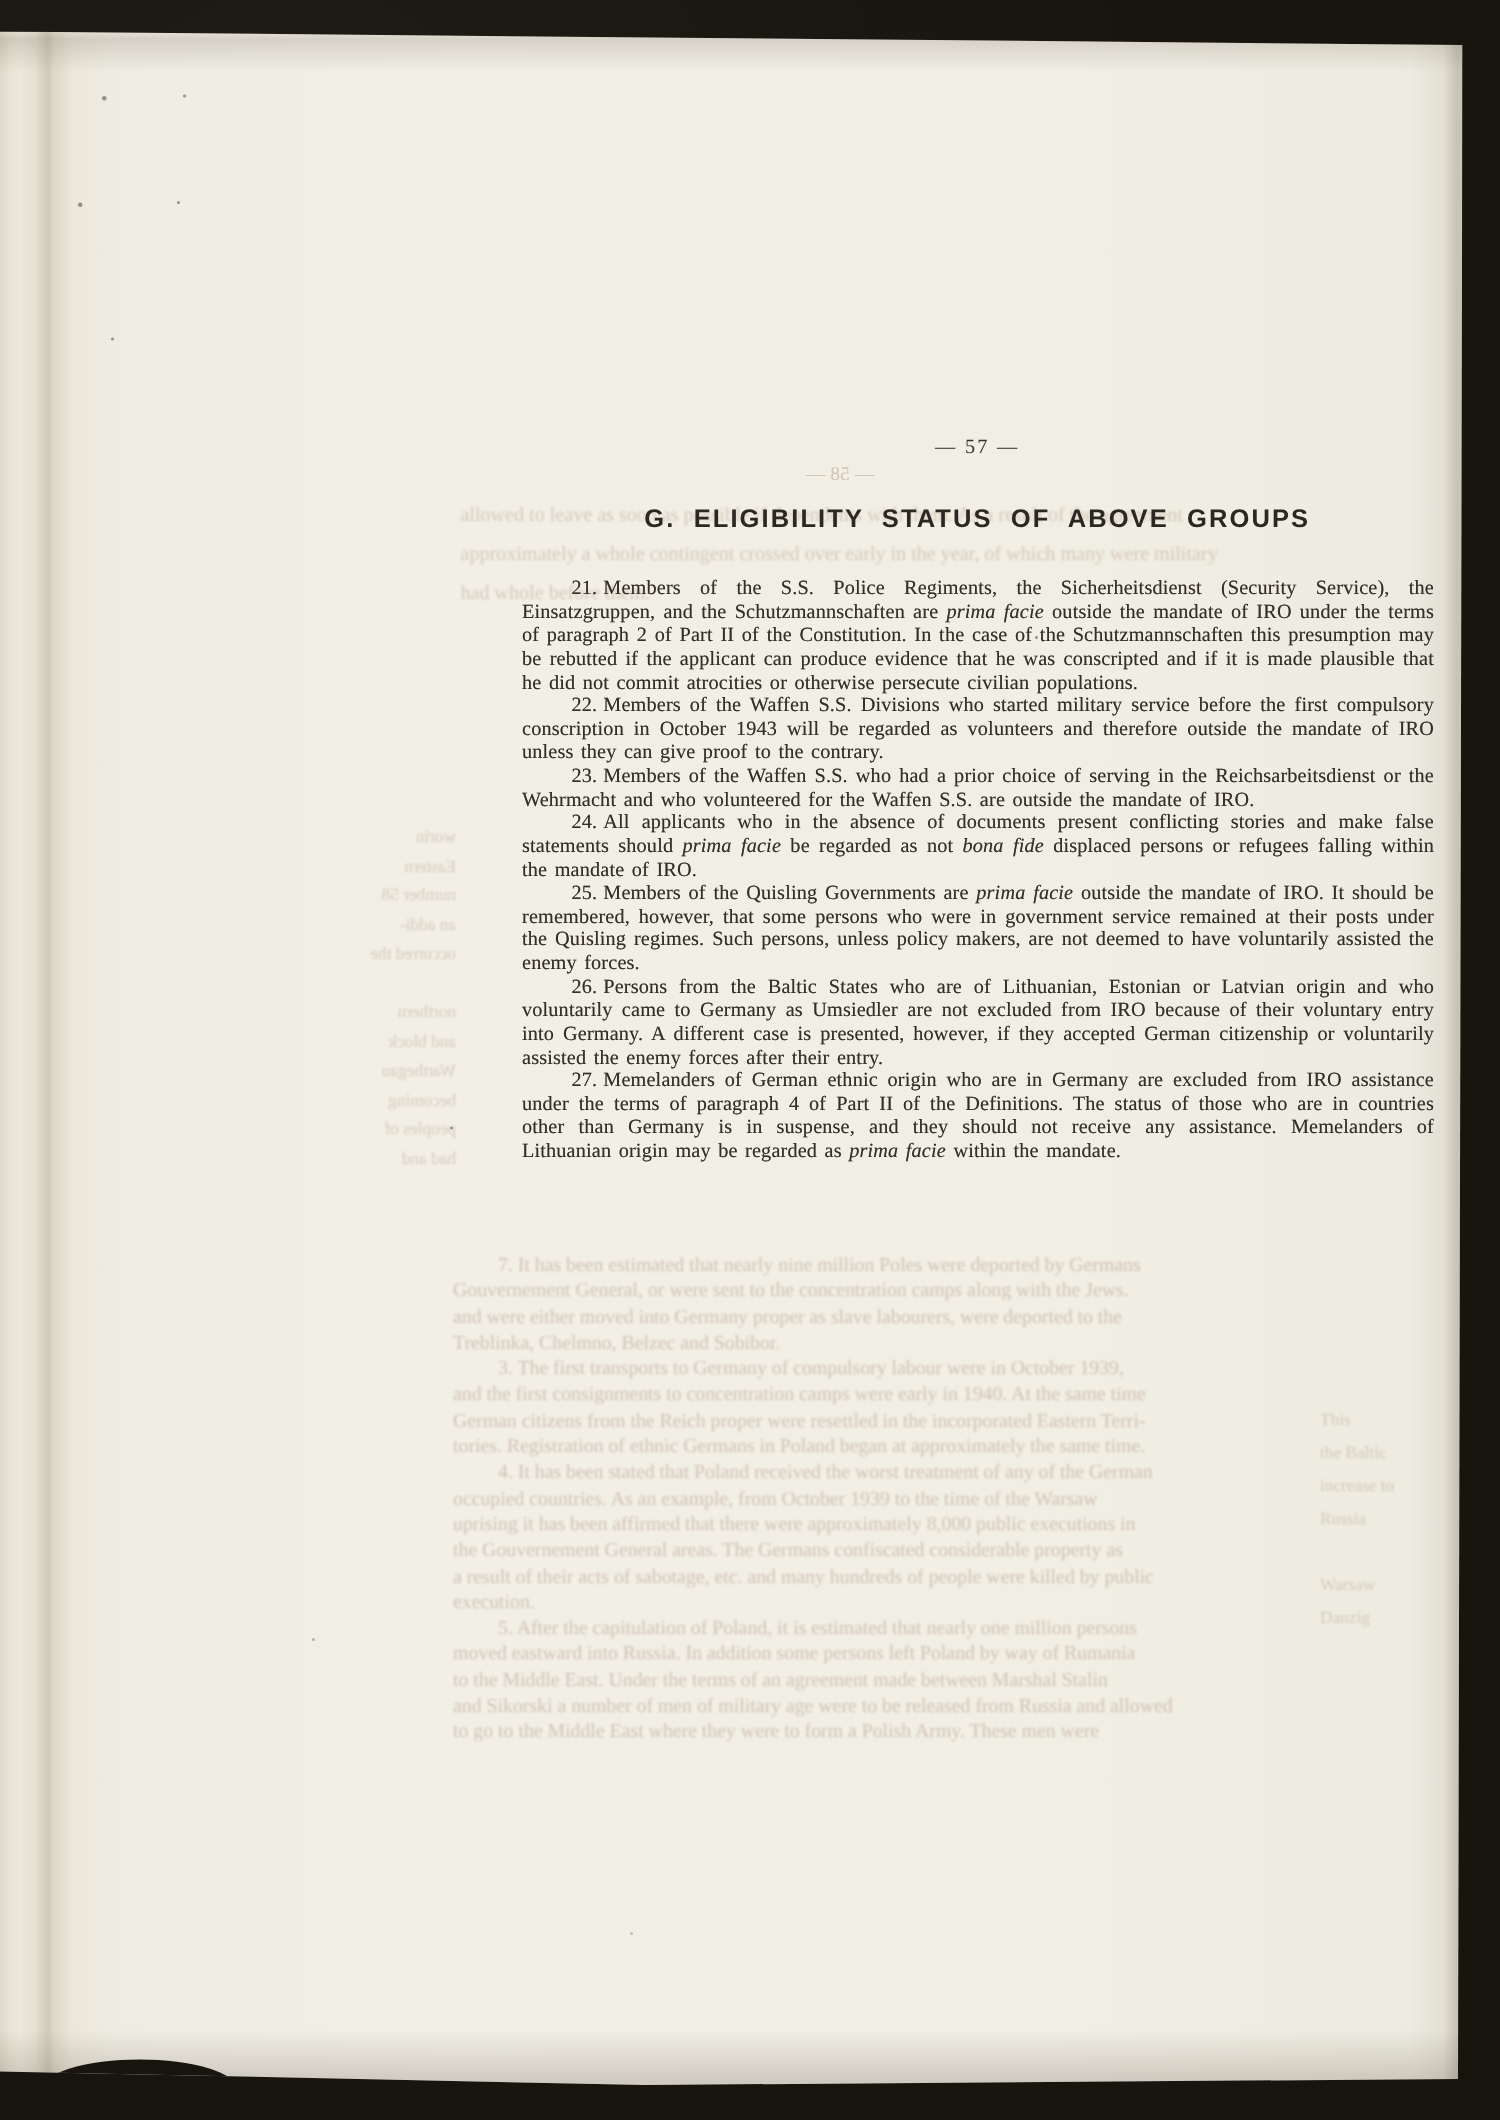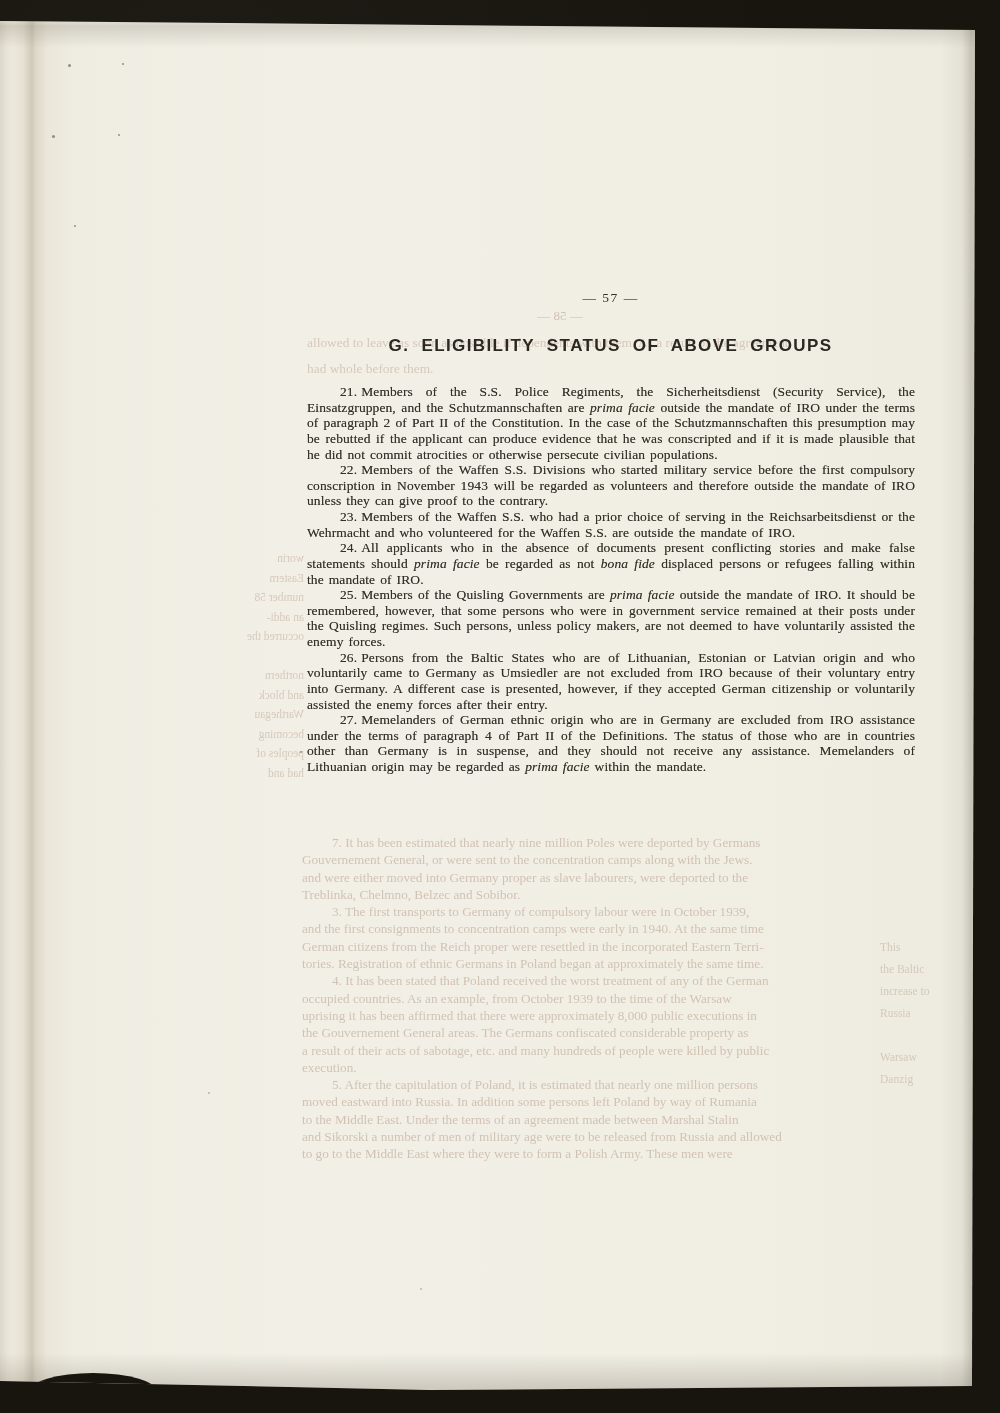--- a/index.html
+++ b/index.html
@@ -29,21 +29,21 @@
     background:
       linear-gradient(180deg, rgba(70,60,45,0) 18px, rgba(70,60,45,.16) 26px, rgba(70,60,45,0) 48px),
       linear-gradient(0deg,  rgba(70,60,45,.20) 26px, rgba(70,60,45,0) 60px),
       linear-gradient(270deg, rgba(70,60,45,.22) 29px, rgba(70,60,45,.06) 38px, rgba(70,60,45,0) 60px);
   }
   .corner-blob {
     position: absolute; left: 28px; top: 1373px; width: 130px; height: 22px;
     background: var(--bg, #18150f);
     border-radius: 50% 50% 0 0 / 90% 90% 0 0;
   }
-  .content { position: absolute; inset: 0; z-index: 2; }
+  .content { position: absolute; inset: 0; z-index: 2; margin-left: 41px; }
   .ghost-layer { position: absolute; inset: 0; z-index: 1; pointer-events: none; }
 
   .page-number {
     position: absolute; left: 307px; top: 290px; width: 607px;
     text-align: center; font-size: 13.5px; letter-spacing: 1.5px;
     color: var(--ink, #3a352e);
   }
   .title {
     position: absolute; left: 297px; top: 336px; width: 627px; margin: 0;
     text-align: center;
@@ -98,20 +98,21 @@
 </head>
 <body>
 
 <div class="stage">
   <div class="paper">
 
     <div class="ghost-layer">
       <div class="ghost-pagenum">— 58 —</div>
       <div class="ghost-top">
           <div class="ghost-line">allowed to leave as soon as possible if dependents with them.  As a result of the agreement</div>
+          <div class="ghost-line">approximately a whole contingent crossed over early in the year, of which many were military</div>
           <div class="ghost-line">had whole before them.</div>
         </div>
       <div class="ghost-mid">
           <div class="ghost-line indent">7.  It has been estimated that nearly nine million Poles were deported by Germans</div>
           <div class="ghost-line">Gouvernement General, or were sent to the concentration camps along with the Jews.</div>
           <div class="ghost-line">and were either moved into Germany proper as slave labourers, were deported to the</div>
           <div class="ghost-line">Treblinka, Chelmno, Belzec and Sobibor.</div>
           <div class="ghost-line indent">3.  The first transports to Germany of compulsory labour were in October 1939,</div>
           <div class="ghost-line">and the first consignments to concentration camps were early in 1940.  At the same time</div>
           <div class="ghost-line">German citizens from the Reich proper were resettled in the incorporated Eastern Terri-</div>
@@ -151,21 +152,21 @@
           <div class="ghost-line">Warsaw</div>
           <div class="ghost-line">Danzig</div>
         </div>
     </div>
 
     <div class="content">
       <div class="page-number">— 57 —</div>
       <h1 class="title">G.  ELIGIBILITY STATUS OF ABOVE GROUPS</h1>
       <div class="paragraphs">
           <p class="para"><span class="pnum">21.</span><span>Members of the S.S. Police Regiments, the Sicherheitsdienst (Security Service), the Einsatzgruppen, and the Schutzmannschaften are </span><i>prima facie</i><span> outside the mandate of IRO under the terms of paragraph 2 of Part II of the Constitution.  In the case of the Schutzmannschaften this presumption may be rebutted if the applicant can produce evidence that he was conscripted and if it is made plausible that he did not commit atrocities or otherwise persecute civilian populations.</span></p>
-          <p class="para"><span class="pnum">22.</span><span>Members of the Waffen S.S. Divisions who started military service before the first compulsory conscription in November 1943 will be regarded as volunteers and therefore outside the mandate of IRO unless they can give proof to the contrary.</span></p>
+          <p class="para"><span class="pnum">22.</span><span>Members of the Waffen S.S. Divisions who started military service before the first compulsory conscription in October 1943 will be regarded as volunteers and therefore outside the mandate of IRO unless they can give proof to the contrary.</span></p>
           <p class="para"><span class="pnum">23.</span><span>Members of the Waffen S.S. who had a prior choice of serving in the Reichsarbeitsdienst or the Wehrmacht and who volunteered for the Waffen S.S. are outside the mandate of IRO.</span></p>
           <p class="para"><span class="pnum">24.</span><span>All applicants who in the absence of documents present conflicting stories and make false statements should </span><i>prima facie</i><span> be regarded as not </span><i>bona fide</i><span> displaced persons or refugees falling within the mandate of IRO.</span></p>
           <p class="para"><span class="pnum">25.</span><span>Members of the Quisling Governments are </span><i>prima facie</i><span> outside the mandate of IRO.  It should be remembered, however, that some persons who were in government service remained at their posts under the Quisling regimes.  Such persons, unless policy makers, are not deemed to have voluntarily assisted the enemy forces.</span></p>
           <p class="para"><span class="pnum">26.</span><span>Persons from the Baltic States who are of Lithuanian, Estonian or Latvian origin and who voluntarily came to Germany as Umsiedler are not excluded from IRO because of their voluntary entry into Germany.  A different case is presented, however, if they accepted German citizenship or voluntarily assisted the enemy forces after their entry.</span></p>
           <p class="para"><span class="pnum">27.</span><span>Memelanders of German ethnic origin who are in Germany are excluded from IRO assistance under the terms of paragraph 4 of Part II of the Definitions.  The status of those who are in countries other than Germany is in suspense, and they should not receive any assistance.  Memelanders of Lithuanian origin may be regarded as </span><i>prima facie</i><span> within the mandate.</span></p>
         </div>
     </div>
 
     <div class="speck" style="left:68px;top:64px;"></div>
     <div class="speck" style="left:122px;top:63px;width:2px;height:2px;"></div>

